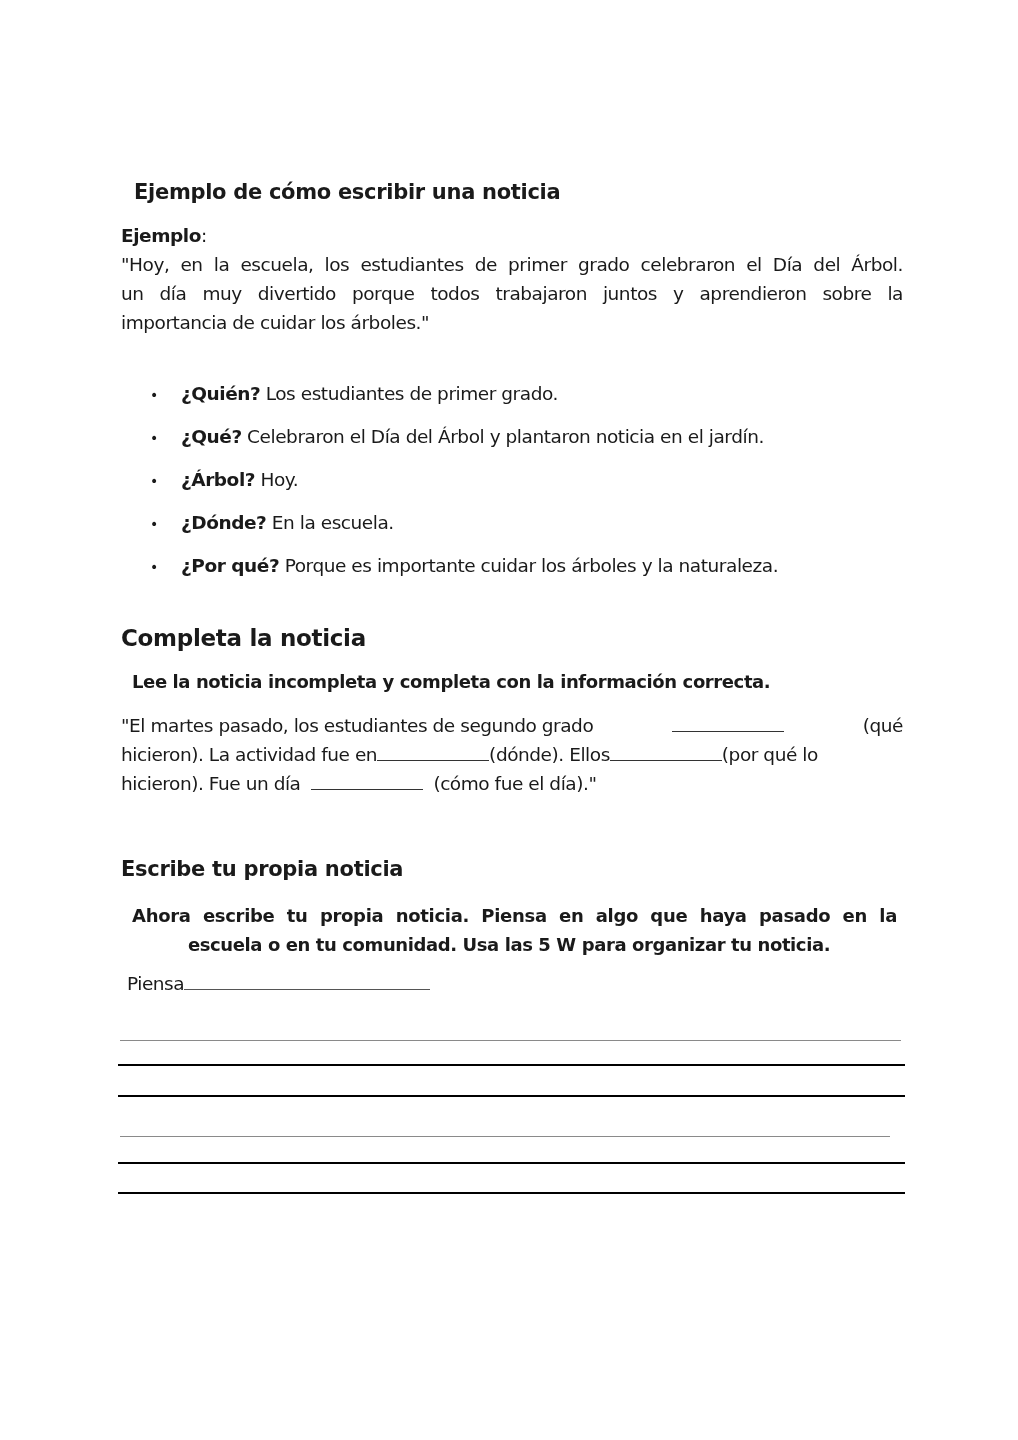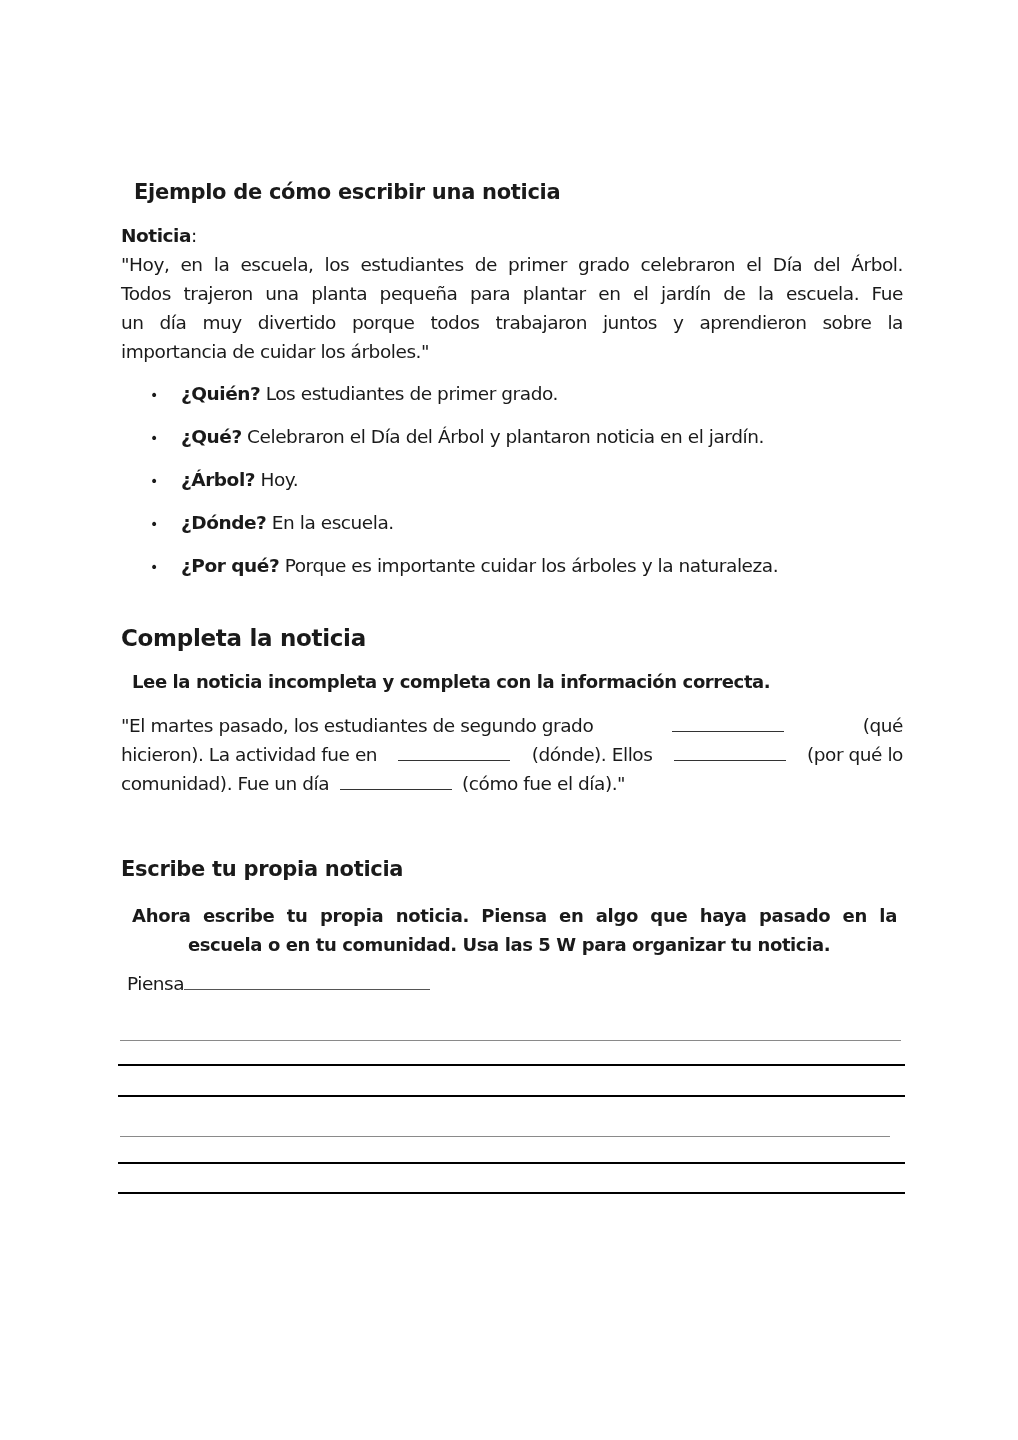--- a/index.html
+++ b/index.html
@@ -15,25 +15,24 @@
     .blank { display: inline-block; border-bottom: 1.3px solid #333; height: 1px; vertical-align: baseline; }
     .line-thin { position: absolute; height: 0; border-top: 1.5px solid #8a8a8a; }
     .line-thick { position: absolute; height: 0; border-top: 2.5px solid #000; }
     .nowrap { white-space: nowrap; }
   </style>
 </head>
 <body>
 
 <div class="abs h1" style="left:134px; top:180px;">Ejemplo de cómo escribir una noticia</div>
 
-<div class="abs body" style="left:121px; top:221px;"><span class="b">Noticia</span><span>:</span></div>
+<div class="abs body" style="left:121px; top:221px;"><span class="b">Ejemplo</span><span>:</span></div>
 
 <div class="abs" style="left:121px; top:250px; width:782px;">
   <div class="body justify">"Hoy, en la escuela, los estudiantes de primer grado celebraron el Día del Árbol.</div>
-  <div class="body justify">Todos trajeron una planta pequeña para plantar en el jardín de la escuela. Fue</div>
   <div class="body justify">un día muy divertido porque todos trabajaron juntos y aprendieron sobre la</div>
   <div class="body">importancia de cuidar los árboles."</div>
 </div>
 
 <div>
   <div class="bullet-row" style="top:383px;">
     <span class="bullet-dot">•</span><span class="b">¿Quién?</span><span> Los estudiantes de primer grado.</span>
   </div>
   <div class="bullet-row" style="top:426px;">
     <span class="bullet-dot">•</span><span class="b">¿Qué?</span><span> Celebraron el Día del Árbol y plantaron noticia en el jardín.</span>
@@ -52,29 +51,29 @@
 <div class="abs h1" style="left:121px; top:625px; font-size:23px;">Completa la noticia</div>
 
 <div class="abs b nowrap" style="left:132px; top:671px; font-size:18px; letter-spacing:-0.4px;">Lee la noticia incompleta y completa con la información correcta.</div>
 
 <div class="abs" style="left:121px; top:711px; width:782px;">
   <div class="body nowrap" style="display:flex; justify-content:space-between; align-items:baseline;">
     <span>"El martes pasado, los estudiantes de segundo grado</span>
     <span class="blank" style="width:112px;"></span>
     <span>(qué</span>
   </div>
-  <div class="body nowrap" style="display:flex; justify-content:space-between; align-items:baseline;">
+  <div class="body nowrap" style="display:flex; align-items:baseline;">
     <span>hicieron). La actividad fue en</span>
     <span class="blank" style="width:112px;"></span>
     <span>(dónde). Ellos</span>
     <span class="blank" style="width:112px;"></span>
     <span>(por qué lo</span>
   </div>
   <div class="body nowrap">
-    <span>comunidad). Fue un día</span>
+    <span>hicieron). Fue un día</span>
     <span class="blank" style="width:112px; margin:0 5px;"></span>
     <span>(cómo fue el día)."</span>
   </div>
 </div>
 
 <div class="abs h1" style="left:121px; top:857px; font-size:21px;">Escribe tu propia noticia</div>
 
 <div class="abs" style="left:121px; top:901px; width:776px;">
   <div class="b justify" style="font-size:18px; line-height:29px; letter-spacing:-0.3px; padding-left:11px;">Ahora escribe tu propia noticia. Piensa en algo que haya pasado en la</div>
   <div class="b nowrap" style="font-size:18px; line-height:29px; letter-spacing:-0.4px;text-align:center;">escuela o en tu comunidad. Usa las 5 W para organizar tu noticia.</div>

